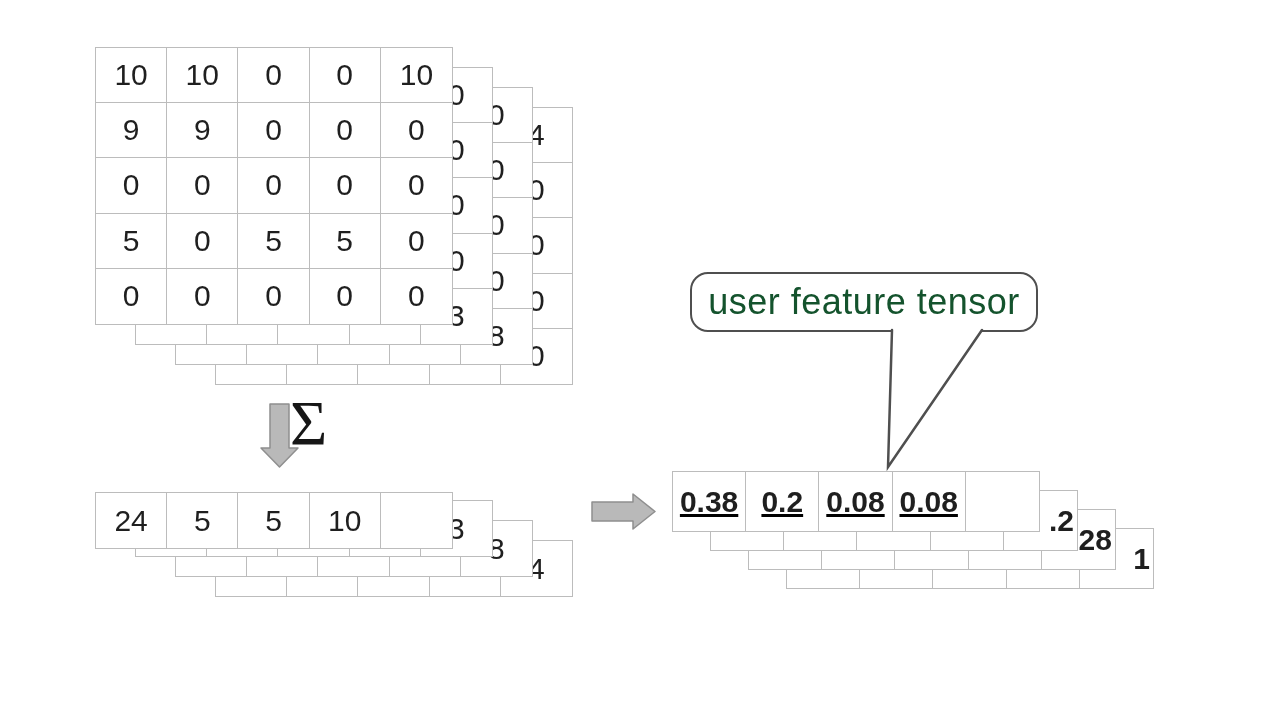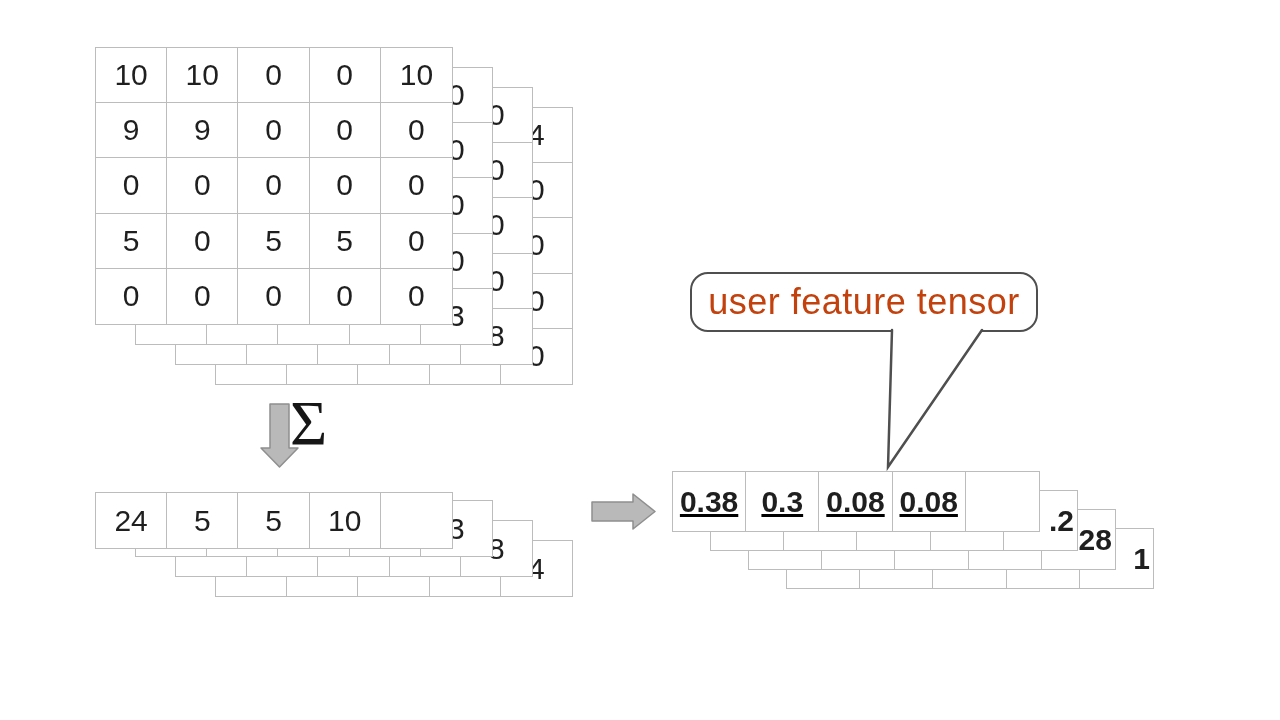--- a/index.html
+++ b/index.html
@@ -61,21 +61,21 @@
     font-size:64px;line-height:1;color:#161616;
   }
 
   
   .callout-box{
     position:absolute;left:690px;top:272px;width:348px;height:60px;
     box-sizing:border-box;
     border:2.5px solid var(--callout-border,#4f4f4f);
     border-radius:18px;background:#ffffff;
     display:flex;align-items:center;justify-content:center;
-    font-size:36px;color:#c2410c;letter-spacing:0.5px;
+    font-size:36px;color:#14532d;letter-spacing:0.5px;
   }
   #callout-tail{position:absolute;left:0;top:0;width:1280px;height:720px;pointer-events:none;}
 </style>
 </head>
 <body>
 
 <div class="canvas">
 
   <div class="stack" id="top-stack">
     <div class="layer matrix l3">
@@ -244,21 +244,21 @@
       </div>
     <div class="layer frow back l1">
         <div class="cell"></div>
         <div class="cell"></div>
         <div class="cell"></div>
         <div class="cell"></div>
         <div class="cell">.2</div>
       </div>
     <div class="layer frow l0">
         <div class="cell">0.38</div>
-        <div class="cell">0.3</div>
+        <div class="cell">0.2</div>
         <div class="cell">0.08</div>
         <div class="cell">0.08</div>
       </div>
   </div>
 
   <div class="callout-box">
     <span>user feature tensor</span>
   </div>
   <svg id="callout-tail" viewBox="0 0 1280 720">
     <polygon points="892,329 982,329 888,467" fill="#ffffff" stroke="none"></polygon>

